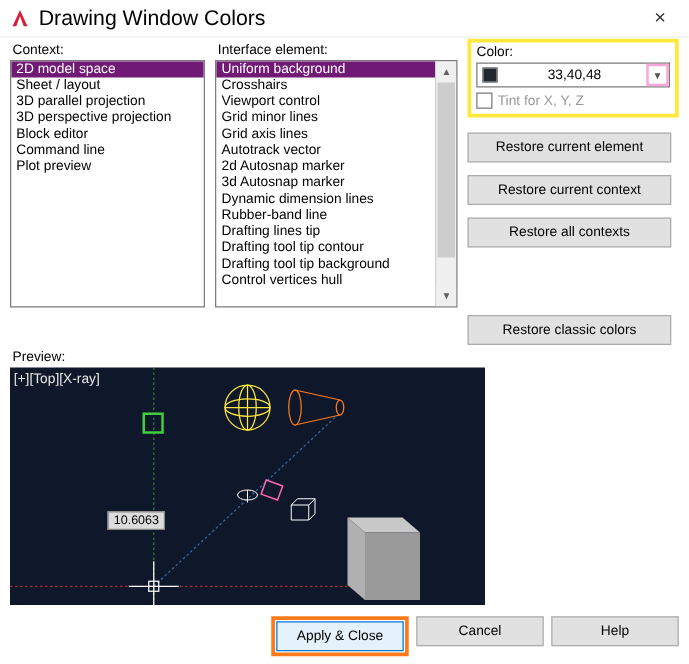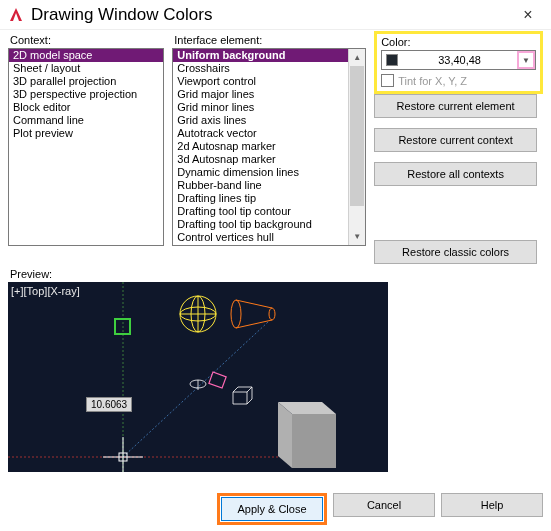--- a/index.html
+++ b/index.html
@@ -30,21 +30,21 @@
 
 .color-area { border: 3px solid #ffe83b; padding: 2px 4px 4px 4px; margin-top: -3px; }
 .color-row { display: flex; align-items: center; border: 1px solid #7a7a7a; height: 20px; margin-top: 2px; background: #fff; gap: 36px; }
 .color-swatch { width: 12px; height: 12px; background: #212830; border: 1px solid #888; margin: 0 4px; }
 .color-text { flex: 1; }
 .color-dd { width: 18px; border: 2px solid #f7a8d8; height: 18px; display: flex; align-items: center; justify-content: center; color: #555; font-size: 8px; cursor: pointer; }
 .tint-row { display: flex; align-items: center; margin-top: 4px; gap: 4px; }
 .tint-check { width: 13px; height: 13px; border: 1px solid #7a7a7a; background: #fff; cursor: pointer; }
 .tint-label { color: #999; }
 
-.btns-col { display: flex; flex-direction: column; gap: 10px; padding: 0 6px 0 0; }
+.btns-col { display: flex; flex-direction: column; gap: 10px; margin-top: 12px; padding: 0 6px 0 0; }
 .btn { height: 24px; border: 1px solid #adadad; background: #e1e1e1; cursor: pointer; display: flex; align-items: center; justify-content: center; color: #000; }
 
 .preview-label { margin: 4px 0 2px 10px; }
 .preview { margin: 0 8px; width: 380px; height: 190px; background: #0f172a; position: relative; overflow: hidden; padding-left: 12px; }
 .pv-top-text { position: absolute; top: 3px; left: 3px; color: #e8e8e8; font-size: 11px; }
 .pv-grid line.axis-x { stroke: #a03030; stroke-dasharray: 2 2; }
 .pv-grid line.axis-y { stroke: #3a7a3a; stroke-dasharray: 2 2; }
 .pv-grid line.axis-z { stroke: #3a6aa0; stroke-dasharray: 2 2; }
 .pv-sphere { stroke: #ffe83b; stroke-width: 1; fill: none; }
 .pv-cone { stroke: #ff7a1a; stroke-width: 1; fill: none; }
@@ -84,24 +84,23 @@
         <div class="item">3D parallel projection</div>
         <div class="item">3D perspective projection</div>
         <div class="item">Block editor</div>
         <div class="item">Command line</div>
         <div class="item">Plot preview</div>
       </div>
   </div>
   <div class="col col-interface">
     <div class="label">Interface element:</div>
     <div class="listbox lb-interface" id="interface-list">
-      <div class="item selected" style="padding-right: 14px; font-weight: bold;">Uniform background</div>
+      <div class="item selected" style="padding-right: 14px;">Uniform background</div>
         <div class="item" style="padding-right: 18px;">Crosshairs</div>
         <div class="item" style="padding-right: 18px;">Viewport control</div>
-        <div class="item" style="padding-right: 18px;">Grid major lines</div>
         <div class="item" style="padding-right: 18px;">Grid minor lines</div>
         <div class="item" style="padding-right: 18px;">Grid axis lines</div>
         <div class="item" style="padding-right: 18px;">Autotrack vector</div>
         <div class="item" style="padding-right: 18px;">2d Autosnap marker</div>
         <div class="item" style="padding-right: 18px;">3d Autosnap marker</div>
         <div class="item" style="padding-right: 18px;">Dynamic dimension lines</div>
         <div class="item" style="padding-right: 18px;">Rubber-band line</div>
         <div class="item" style="padding-right: 18px;">Drafting lines tip</div>
         <div class="item" style="">Drafting tool tip contour</div>
         <div class="item" style="padding-right: 18px;">Drafting tool tip background</div>

